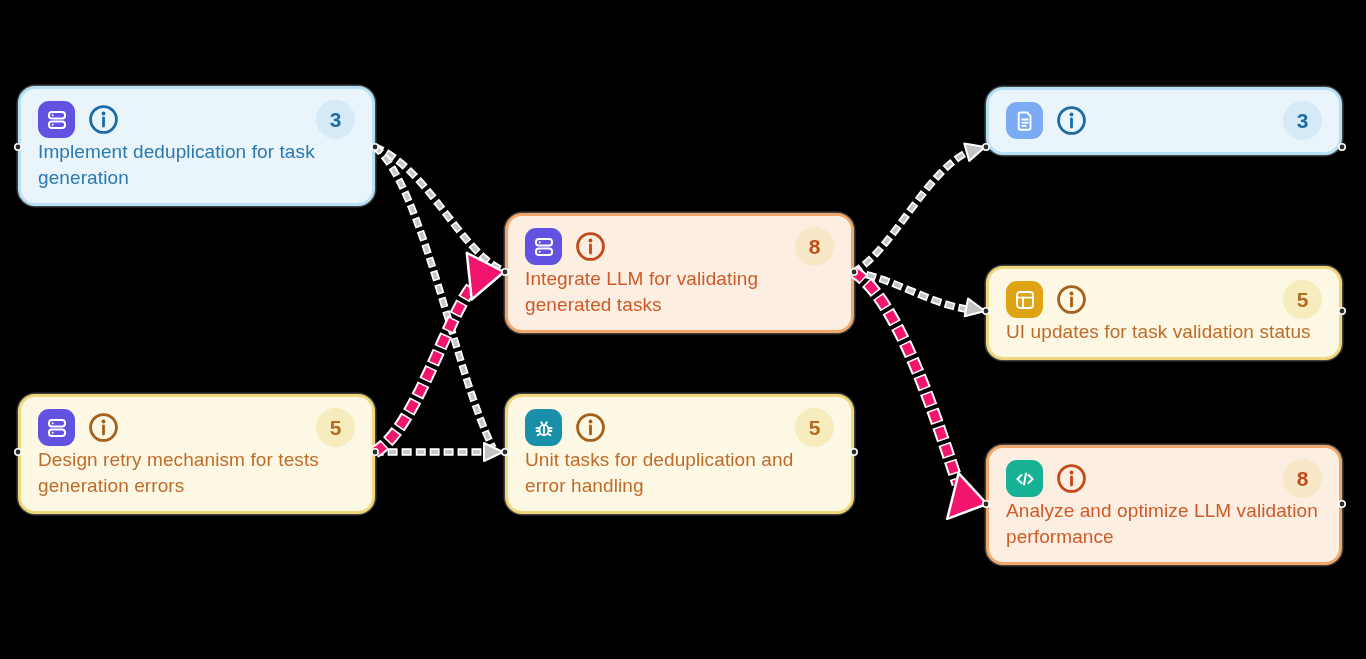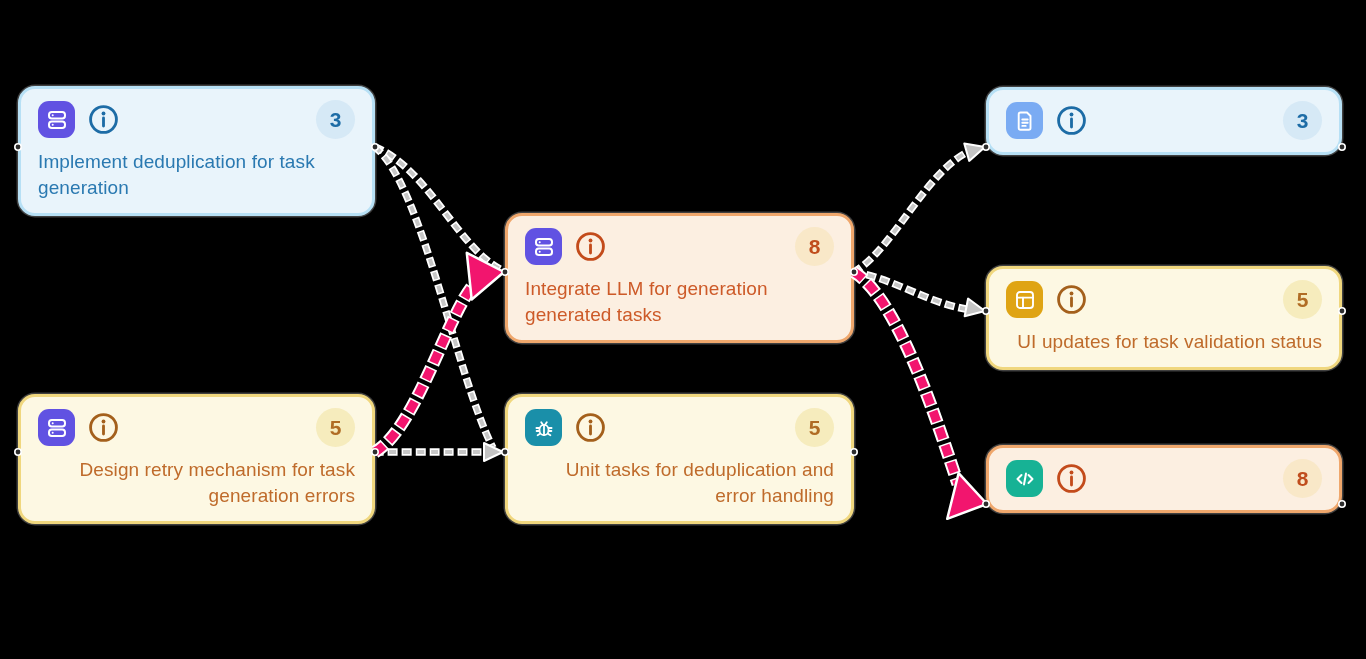--- a/index.html
+++ b/index.html
@@ -24,23 +24,23 @@
   .i-green {background:#17b295;}
   .info-icon{width:31px;height:31px;display:flex;align-items:center;justify-content:center;flex:0 0 auto;}
   .v-blue   .info-icon{color:#1d6ca6;}
   .v-yellow .info-icon{color:#a4601c;}
   .v-orange .info-icon{color:#c34b1b;}
   .badge{margin-left:auto;width:39px;height:39px;border-radius:50%;display:flex;align-items:center;justify-content:center;
          font-size:21px;font-weight:bold;}
   .v-blue   .badge{background:#d6e9f6;color:#1d6ca6;}
   .v-yellow .badge{background:#f6ecbd;color:#b06c24;}
   .v-orange .badge{background:#f9e8c8;color:#c04d1d;}
-  .node-title{margin-top:10px;font-size:19px;line-height:1.36;font-weight:500;letter-spacing:0.1px;}
+  .node-title{font-size:19px;line-height:1.36;font-weight:500;letter-spacing:0.1px;}
   .v-blue   .node-title{color:#2a79b1;}
-  .v-yellow .node-title{color:#bf6b2b;text-align:right;}
+  .v-yellow .node-title{color:#bf6b2b;}
   .v-orange .node-title{color:#cd5a28;}
 
   
   .n-implement {left:18px; top:86px;  width:357px;}
   .n-integrate {left:505px;top:213px; width:349px;}
   .n-retry     {left:18px; top:394px; width:357px;}
   .n-unittests {left:505px;top:394px; width:349px;}
   .n-document  {left:986px;top:87px;  width:356px;}
   .n-uiupdates {left:986px;top:266px; width:356px;}
   .n-analyze   {left:986px;top:445px; width:356px;}
@@ -93,21 +93,21 @@
       </span>
       <span class="info-icon">
         <svg width="31" height="31" viewBox="0 0 24 24">
             <circle cx="12" cy="12" r="10" fill="none" stroke="currentColor" stroke-width="2.2"></circle>
             <circle cx="12" cy="7.4" r="1.5" fill="currentColor"></circle>
             <path d="M12 10.8 v6.2" stroke="currentColor" stroke-width="2.2" stroke-linecap="round"></path>
           </svg>
       </span>
       <span class="badge">8</span>
     </div>
-    <div class="node-title">Integrate LLM for generation generated tasks</div>
+    <div class="node-title">Integrate LLM for validating generated tasks</div>
   </div>
 
   <div class="node v-yellow n-retry">
     <div class="node-header">
       <span class="icon-tile i-purple">
         <svg width="24" height="24" viewBox="0 0 24 24">
             <rect x="4" y="4" width="16" height="6.6" rx="2.8" fill="none" stroke="#fff" stroke-width="2"></rect>
             <rect x="4" y="13.4" width="16" height="6.6" rx="2.8" fill="none" stroke="#fff" stroke-width="2"></rect>
             <circle cx="7.7" cy="7.3" r="1" fill="#fff"></circle>
             <circle cx="7.7" cy="16.7" r="1" fill="#fff"></circle>
@@ -115,21 +115,21 @@
       </span>
       <span class="info-icon">
         <svg width="31" height="31" viewBox="0 0 24 24">
             <circle cx="12" cy="12" r="10" fill="none" stroke="currentColor" stroke-width="2.2"></circle>
             <circle cx="12" cy="7.4" r="1.5" fill="currentColor"></circle>
             <path d="M12 10.8 v6.2" stroke="currentColor" stroke-width="2.2" stroke-linecap="round"></path>
           </svg>
       </span>
       <span class="badge">5</span>
     </div>
-    <div class="node-title">Design retry mechanism for task generation errors</div>
+    <div class="node-title">Design retry mechanism for tests generation errors</div>
   </div>
 
   <div class="node v-yellow n-unittests">
     <div class="node-header">
       <span class="icon-tile i-teal">
         <svg width="24" height="24" viewBox="0 0 24 24" stroke="#fff" stroke-width="1.8" stroke-linecap="round" fill="none">
             <ellipse cx="12" cy="14" rx="4.6" ry="5.2"></ellipse>
             <path d="M12 9.2 V19"></path>
             <path d="M9.2 6.2 l1.6 2.4 M14.8 6.2 l-1.6 2.4"></path>
             <path d="M7.4 12 H4.4 M7.4 15 H4.6 M8 17.8 l-2.4 1.4"></path>
@@ -199,20 +199,21 @@
       </span>
       <span class="info-icon">
         <svg width="31" height="31" viewBox="0 0 24 24">
             <circle cx="12" cy="12" r="10" fill="none" stroke="currentColor" stroke-width="2.2"></circle>
             <circle cx="12" cy="7.4" r="1.5" fill="currentColor"></circle>
             <path d="M12 10.8 v6.2" stroke="currentColor" stroke-width="2.2" stroke-linecap="round"></path>
           </svg>
       </span>
       <span class="badge">8</span>
     </div>
+    <div class="node-title">Analyze and optimize LLM validation performance</div>
   </div>
 
   <svg class="edge-layer" width="1366" height="659" viewBox="0 0 1366 659">
 
     <g>
       <path class="edge-casing-gray" d="M375,147 C427,168 458,247 500,269"></path>
       <path class="edge-line-gray" d="M375,147 C427,168 458,247 500,269"></path>
     </g>
     <g>
       <path class="edge-casing-gray" d="M375,147 C423,186 455,373 493,448"></path>

